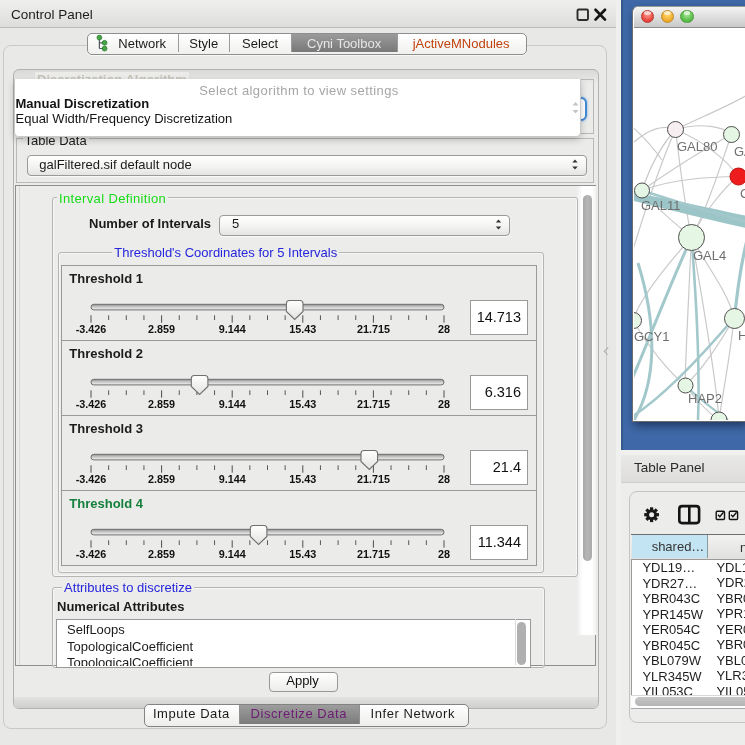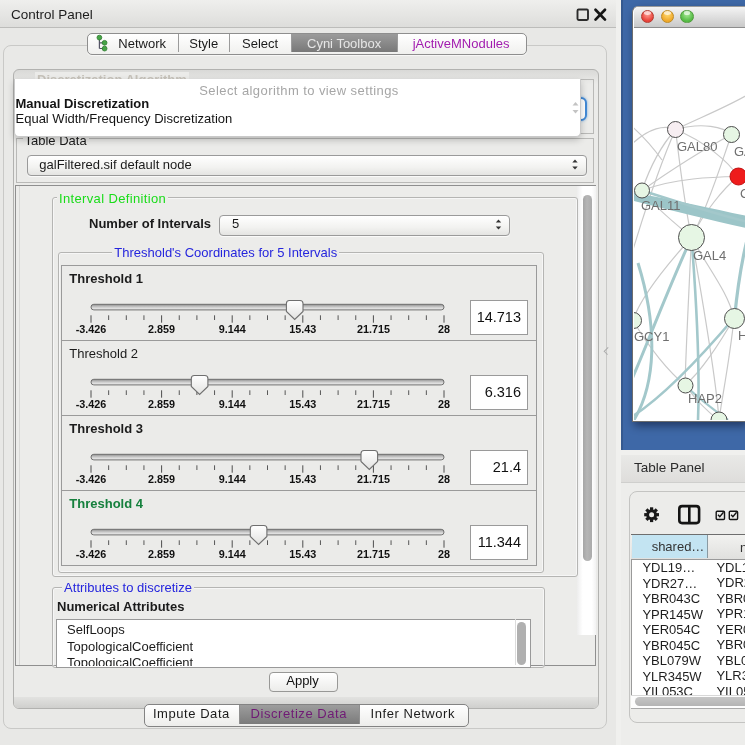--- a/index.html
+++ b/index.html
@@ -24,21 +24,21 @@
 <div class="abs" style="left:87px;top:33px;width:438px;height:20px;border:1px solid #8e8e8e;border-radius:5px;background:linear-gradient(#ffffff,#f0f0ee);box-shadow:0 1px 1px rgba(255,255,255,.7);"></div>
 <div class="abs" style="left:87px;top:34px;width:91.30000000000001px;height:18px;border-radius:5px 0 0 5px;"></div>
 <div class="t" style="left:142.2px;top:36.5px;font-size:13px;font-weight:400;color:#1b1b1b;line-height:13px;white-space:nowrap;transform:translateX(-50%);">Network</div>
 <div class="abs" style="left:178.3px;top:34px;width:50.79999999999998px;height:18px;border-left:1px solid #9b9b9b;"></div>
 <div class="t" style="left:203.7px;top:36.5px;font-size:13px;font-weight:400;color:#1b1b1b;line-height:13px;white-space:nowrap;transform:translateX(-50%);">Style</div>
 <div class="abs" style="left:229.1px;top:34px;width:62.00000000000003px;height:18px;border-left:1px solid #9b9b9b;"></div>
 <div class="t" style="left:260.1px;top:36.5px;font-size:13px;font-weight:400;color:#1b1b1b;line-height:13px;white-space:nowrap;transform:translateX(-50%);">Select</div>
 <div class="abs" style="left:291.1px;top:34px;width:106.0px;height:18px;background:linear-gradient(#9b9b9b,#787878);border-left:1px solid #9b9b9b;"></div>
 <div class="t" style="left:344.1px;top:36.5px;font-size:13px;font-weight:400;color:#e6e6e6;line-height:13px;white-space:nowrap;transform:translateX(-50%);">Cyni Toolbox</div>
 <div class="abs" style="left:397.1px;top:34px;width:127.89999999999998px;height:18px;border-left:1px solid #9b9b9b;border-radius:0 5px 5px 0;"></div>
-<div class="t" style="left:461.1px;top:36.5px;font-size:13px;font-weight:400;color:#a21caf;line-height:13px;white-space:nowrap;transform:translateX(-50%);">jActiveMNodules</div>
+<div class="t" style="left:461.1px;top:36.5px;font-size:13px;font-weight:400;color:#c2410c;line-height:13px;white-space:nowrap;transform:translateX(-50%);">jActiveMNodules</div>
 <svg class="abs" style="left:93px;top:33px" width="18" height="20" viewBox="0 0 18 20">
 <path d="M6.4 5.5 L6.4 15.5 M6.4 9.8 L11.5 9.8 M6.4 15.5 L11.5 15.5" stroke="#555566" stroke-width="1.2" fill="none"></path>
 <circle cx="6.4" cy="4.6" r="2.4" fill="#46a546" stroke="#2c7a2c" stroke-width="0.8"></circle>
 <circle cx="11.6" cy="9.8" r="2.4" fill="#46a546" stroke="#2c7a2c" stroke-width="0.8"></circle>
 <circle cx="11.6" cy="15.6" r="2.4" fill="#46a546" stroke="#2c7a2c" stroke-width="0.8"></circle>
 </svg>
 <div class="abs" style="left:15px;top:185px;width:581px;height:481px;background:#ececea;border:1px solid #8f8f8f;box-sizing:border-box;"></div>
 <div class="abs" style="left:18.5px;top:186px;width:1px;height:479px;background:#d8d8d6;"></div>
 <div class="abs" style="left:577px;top:186px;width:18.5px;height:449px;background:linear-gradient(to right,#ededed,#ffffff 30%,#ffffff 78%,#f2f2f2);"></div>
 <div class="abs" style="left:583px;top:195px;width:9px;height:366px;background:linear-gradient(to right,#a6a6a6,#b6b6b6 45%,#ababab);border-radius:4.5px;"></div>
@@ -94,21 +94,21 @@
 </svg>
 <div class="t" style="left:91.0px;top:324.1px;font-size:10.8px;font-weight:700;color:#111;line-height:10.8px;white-space:nowrap;transform:translateX(-50%);">-3.426</div>
 <div class="t" style="left:161.6px;top:324.1px;font-size:10.8px;font-weight:700;color:#111;line-height:10.8px;white-space:nowrap;transform:translateX(-50%);">2.859</div>
 <div class="t" style="left:232.2px;top:324.1px;font-size:10.8px;font-weight:700;color:#111;line-height:10.8px;white-space:nowrap;transform:translateX(-50%);">9.144</div>
 <div class="t" style="left:302.8px;top:324.1px;font-size:10.8px;font-weight:700;color:#111;line-height:10.8px;white-space:nowrap;transform:translateX(-50%);">15.43</div>
 <div class="t" style="left:373.4px;top:324.1px;font-size:10.8px;font-weight:700;color:#111;line-height:10.8px;white-space:nowrap;transform:translateX(-50%);">21.715</div>
 <div class="t" style="left:444.0px;top:324.1px;font-size:10.8px;font-weight:700;color:#111;line-height:10.8px;white-space:nowrap;transform:translateX(-50%);">28</div>
 <div class="abs" style="left:470px;top:300px;width:56px;height:33px;background:#fff;border:1px solid #9a9a9a;"></div>
 <div class="t" style="left:521px;top:309.7px;font-size:14.5px;font-weight:400;color:#111;line-height:14.5px;white-space:nowrap;transform:translateX(-100%);">14.713</div>
 <div class="abs" style="left:61px;top:340px;width:473.5px;height:73.5px;background:#ebebe9;border:1px solid #9a9a9a;"></div>
-<div class="t" style="left:69.3px;top:347.4px;font-size:13px;font-weight:400;color:#1b1b1b;line-height:13px;white-space:nowrap;">Threshold 2</div>
+<div class="t" style="left:69.3px;top:347.4px;font-size:13px;font-weight:700;color:#1b1b1b;line-height:13px;white-space:nowrap;">Threshold 2</div>
 <svg class="abs" style="left:61px;top:340px" width="473" height="73" viewBox="0 0 473 73">
 <defs>
         <linearGradient id="tr1" x1="0" y1="0" x2="0" y2="1">
           <stop offset="0" stop-color="#8f8f8f"></stop>
           <stop offset="0.5" stop-color="#cccccc"></stop>
           <stop offset="1" stop-color="#f2f2f2"></stop>
         </linearGradient>
 <linearGradient id="thg" x1="0" y1="0" x2="0" y2="1">
           <stop offset="0" stop-color="#ffffff"></stop>
           <stop offset="1" stop-color="#e2e2e0"></stop>

